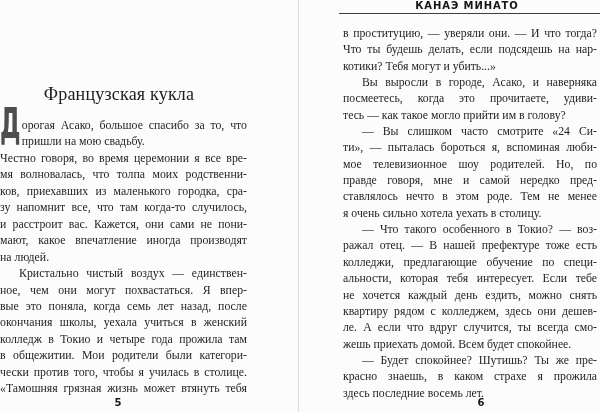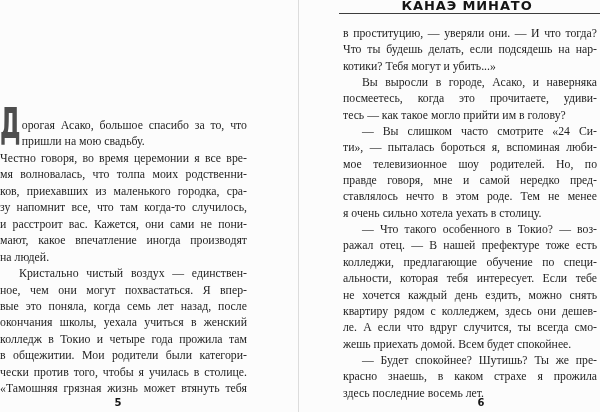--- a/index.html
+++ b/index.html
@@ -16,21 +16,21 @@
   #page-right { left:299px; width:301px; }
 
   
   #chapter-title { position:absolute; left:0; top:84px; width:238px;
                    text-align:center; font-size:18px; line-height:20px;
                    color:#1d1d1d; letter-spacing:0.2px; }
 
   
   #running-header { position:absolute; left:40px; top:0; width:256px; height:11px;
                     text-align:center; font-family:"DejaVu Sans", sans-serif;
-                    font-weight:bold; font-size:13px; line-height:11px;
+                    font-weight:bold; font-size:10px; line-height:11px;
                     letter-spacing:0.9px; color:#161616; }
   #header-rule { position:absolute; left:40px; top:13px; width:261px; height:1px;
                  background:#3d3d3d; }
 
   
   .pbody { position:absolute; color:#1e1e1e; font-size:13px; }
   #pbody-left  { left:0; top:117px; width:272px; line-height:16.45px;
                  transform:scaleX(0.908); transform-origin:left top; }
   #pbody-right { left:44px; top:25px; width:281px; line-height:16.35px;
                  transform:scaleX(0.904); transform-origin:left top; }
@@ -54,20 +54,21 @@
                  text-align:center; }
   #page-number-left  { left:0;   width:236px; }
   #page-number-right { left:134px; width:96px; }
 </style>
 </head>
 <body>
 
 <div id="spread">
 
   <div class="page" id="page-left">
+    <div id="chapter-title">Французская кукла</div>
     <div id="drop-cap">Д</div>
     <div class="pbody" id="pbody-left">
         <div class="para">
           <div class="line dropcap-offset">орогая Асако, большое спасибо за то, что</div>
           <div class="line lastline dropcap-offset">пришли на мою свадьбу.</div>
         </div>
         <div class="para">
           <div class="line">Честно говоря, во время церемонии я все вре-</div>
           <div class="line">мя волновалась, что толпа моих родственни-</div>
           <div class="line">ков, приехавших из маленького городка, сра-</div>

